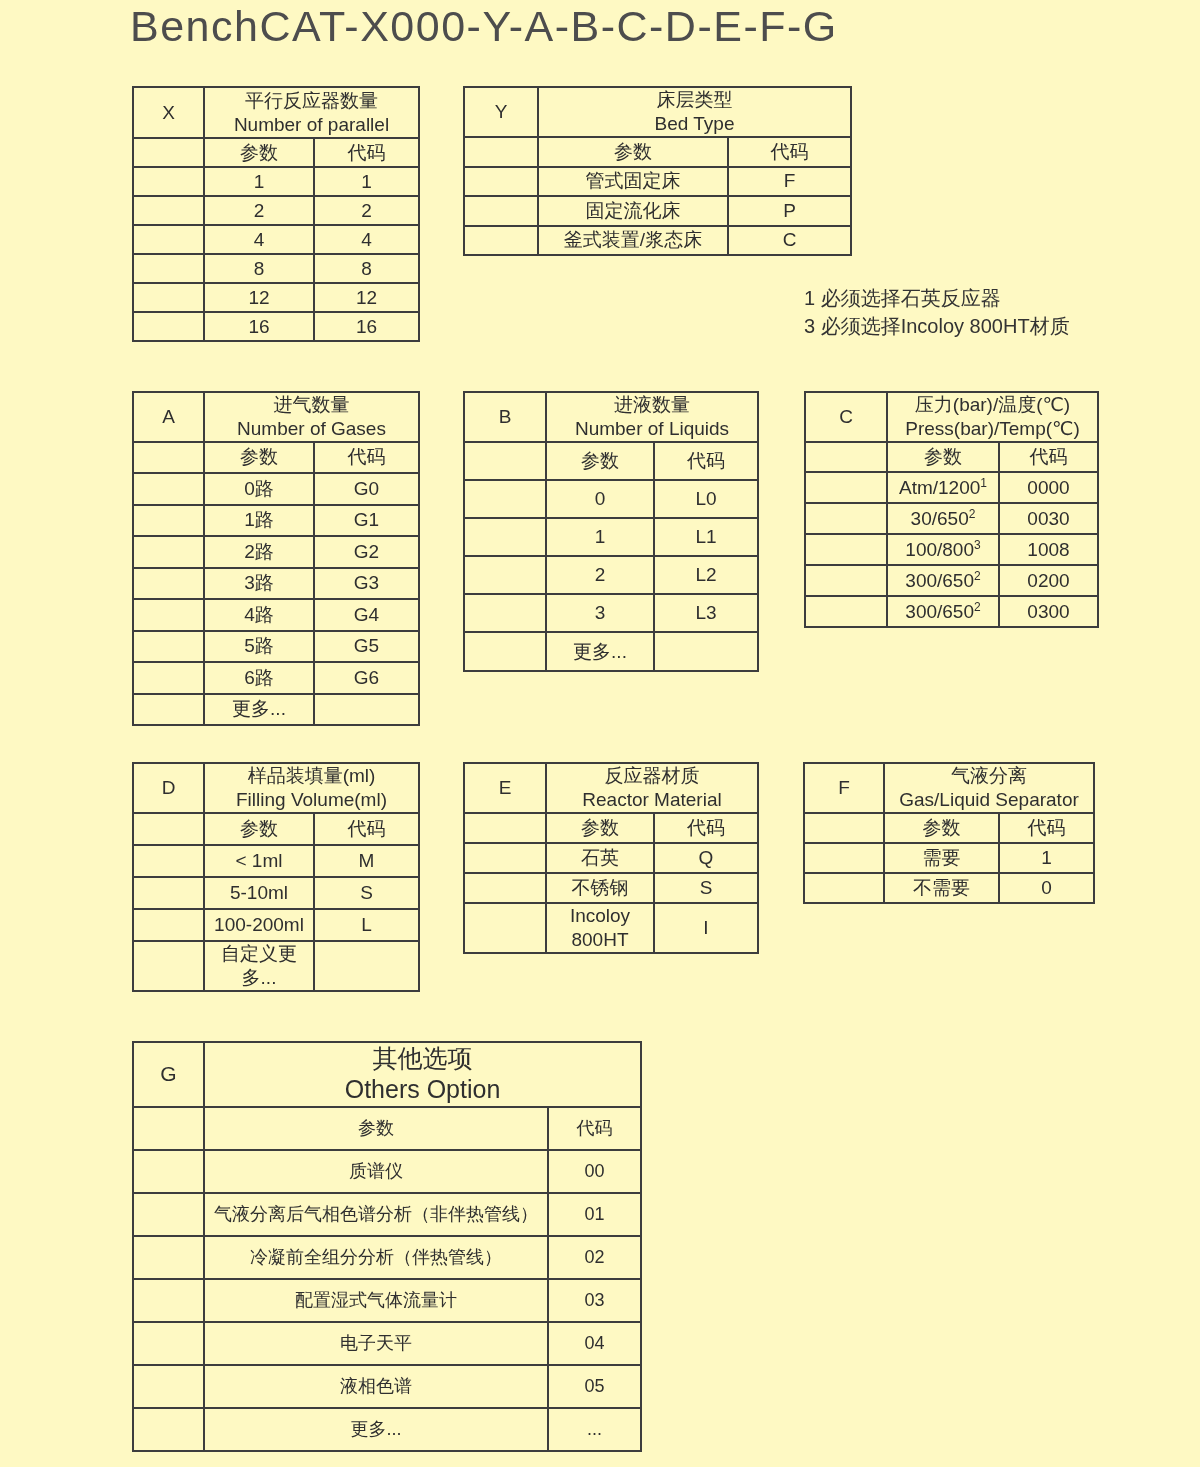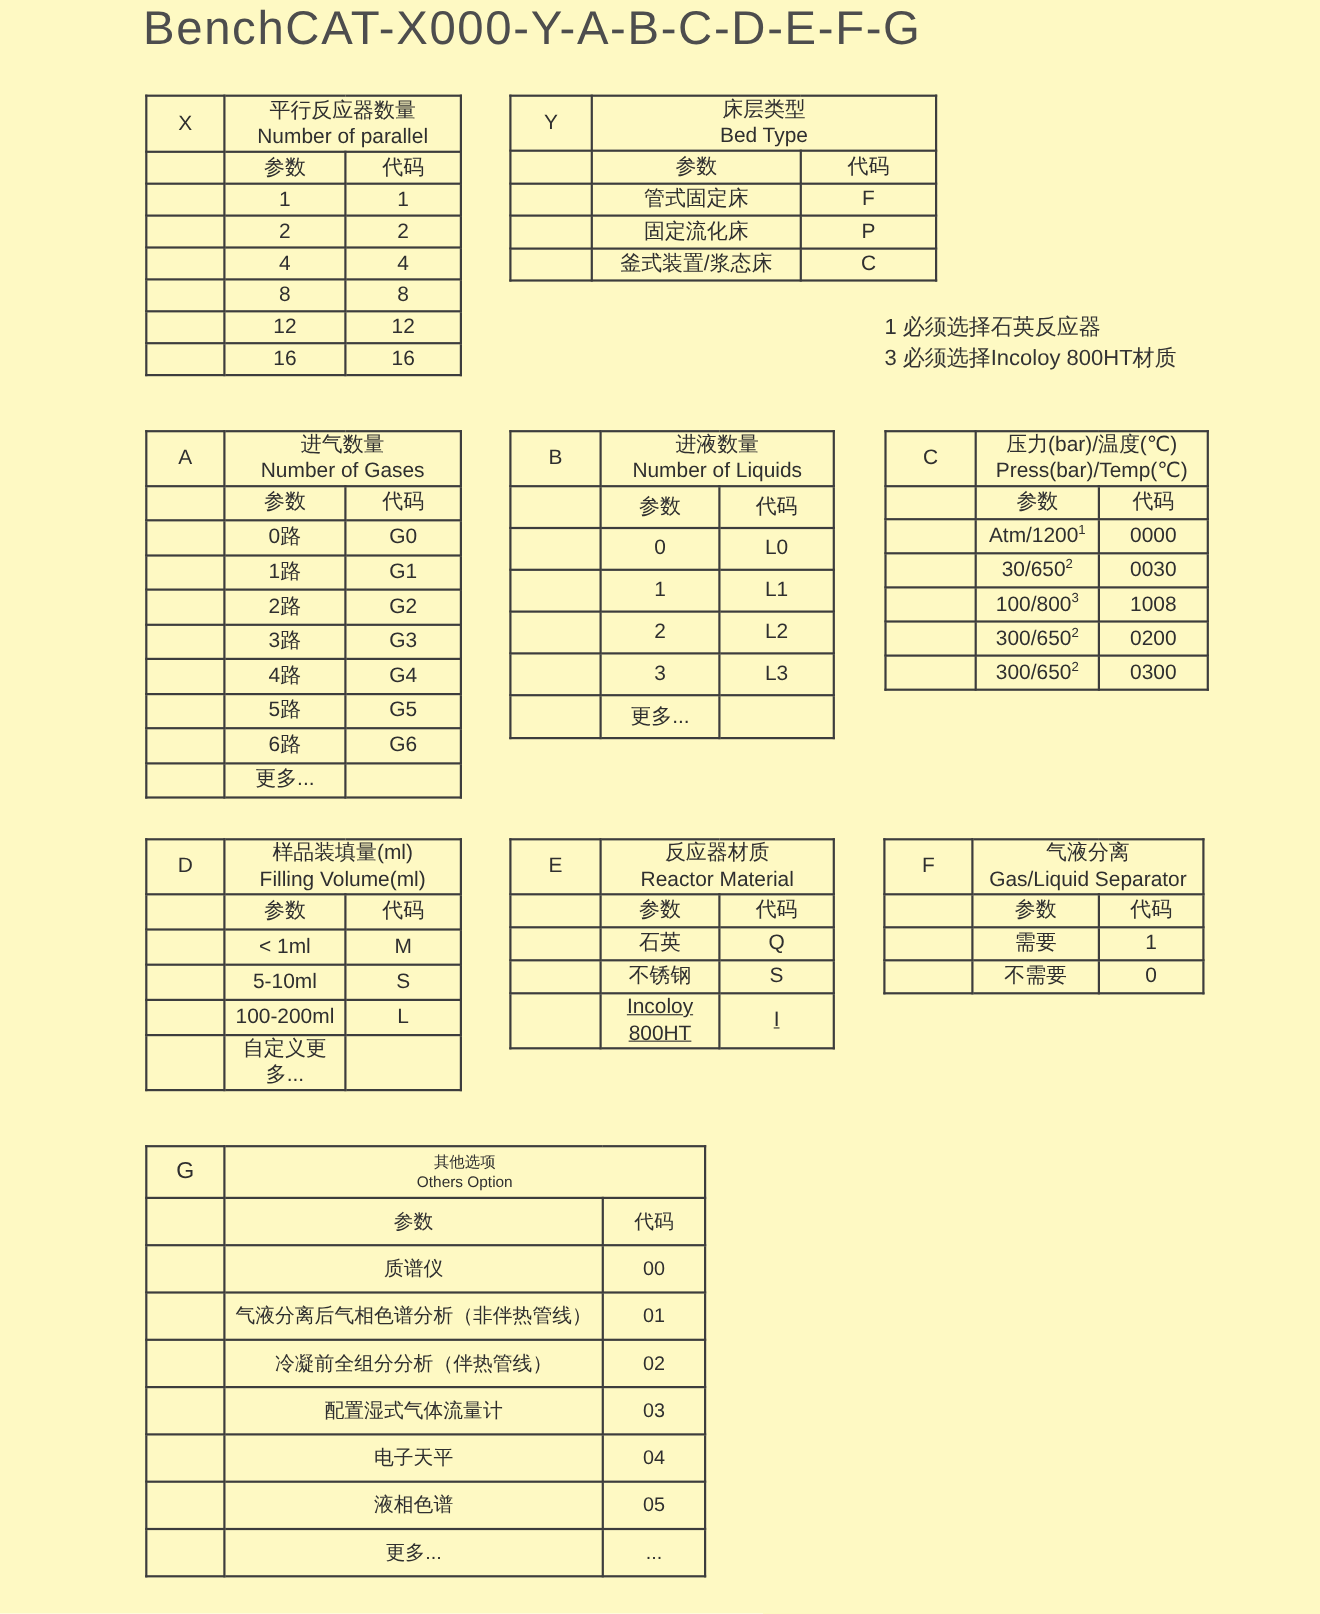--- a/index.html
+++ b/index.html
@@ -55,30 +55,30 @@
   #tbl-b tr { height: 38.2px; } #tbl-b tr.r-hdr { height: 48px; }
 
   #tbl-c { left: 804px; top: 391px; width: 295px; }
   #tbl-c tr { height: 30.9px; } #tbl-c tr.r-hdr { height: 49px; }
 
   #tbl-d { left: 132px; top: 762px; width: 288px; }
   #tbl-d tr { height: 32px; }   #tbl-d tr.r-hdr { height: 50px; }
 
   #tbl-e { left: 463px; top: 762px; width: 296px; }
   #tbl-e tr { height: 30px; }   #tbl-e tr.r-hdr { height: 50px; }
-  #tbl-e tr.r-tall { height: 49px; text-decoration: underline; }
+  #tbl-e tr.r-tall { height: 49px; }
 
   #tbl-f { left: 803px; top: 762px; width: 292px; }
   #tbl-f tr { height: 30px; }   #tbl-f tr.r-hdr { height: 50px; }
 
   #tbl-g { left: 132px; top: 1041px; width: 510px; }
   #tbl-g tr { height: 43px; }   #tbl-g tr.r-hdr { height: 47px; }
   #tbl-g td { font-size: 18px; }
   #tbl-g td.letter { font-size: 21px; }
-  #tbl-g td.ttl .zh, #tbl-g td.ttl .en { font-size: 14px; }
+  #tbl-g td.ttl .zh, #tbl-g td.ttl .en { font-size: 25px; }
 
   .notes {
     position: absolute;
     left: 804px;
     top: 284px;
     font-size: 20px;
     line-height: 28px;
     color: #333333;
     white-space: nowrap;
   }

